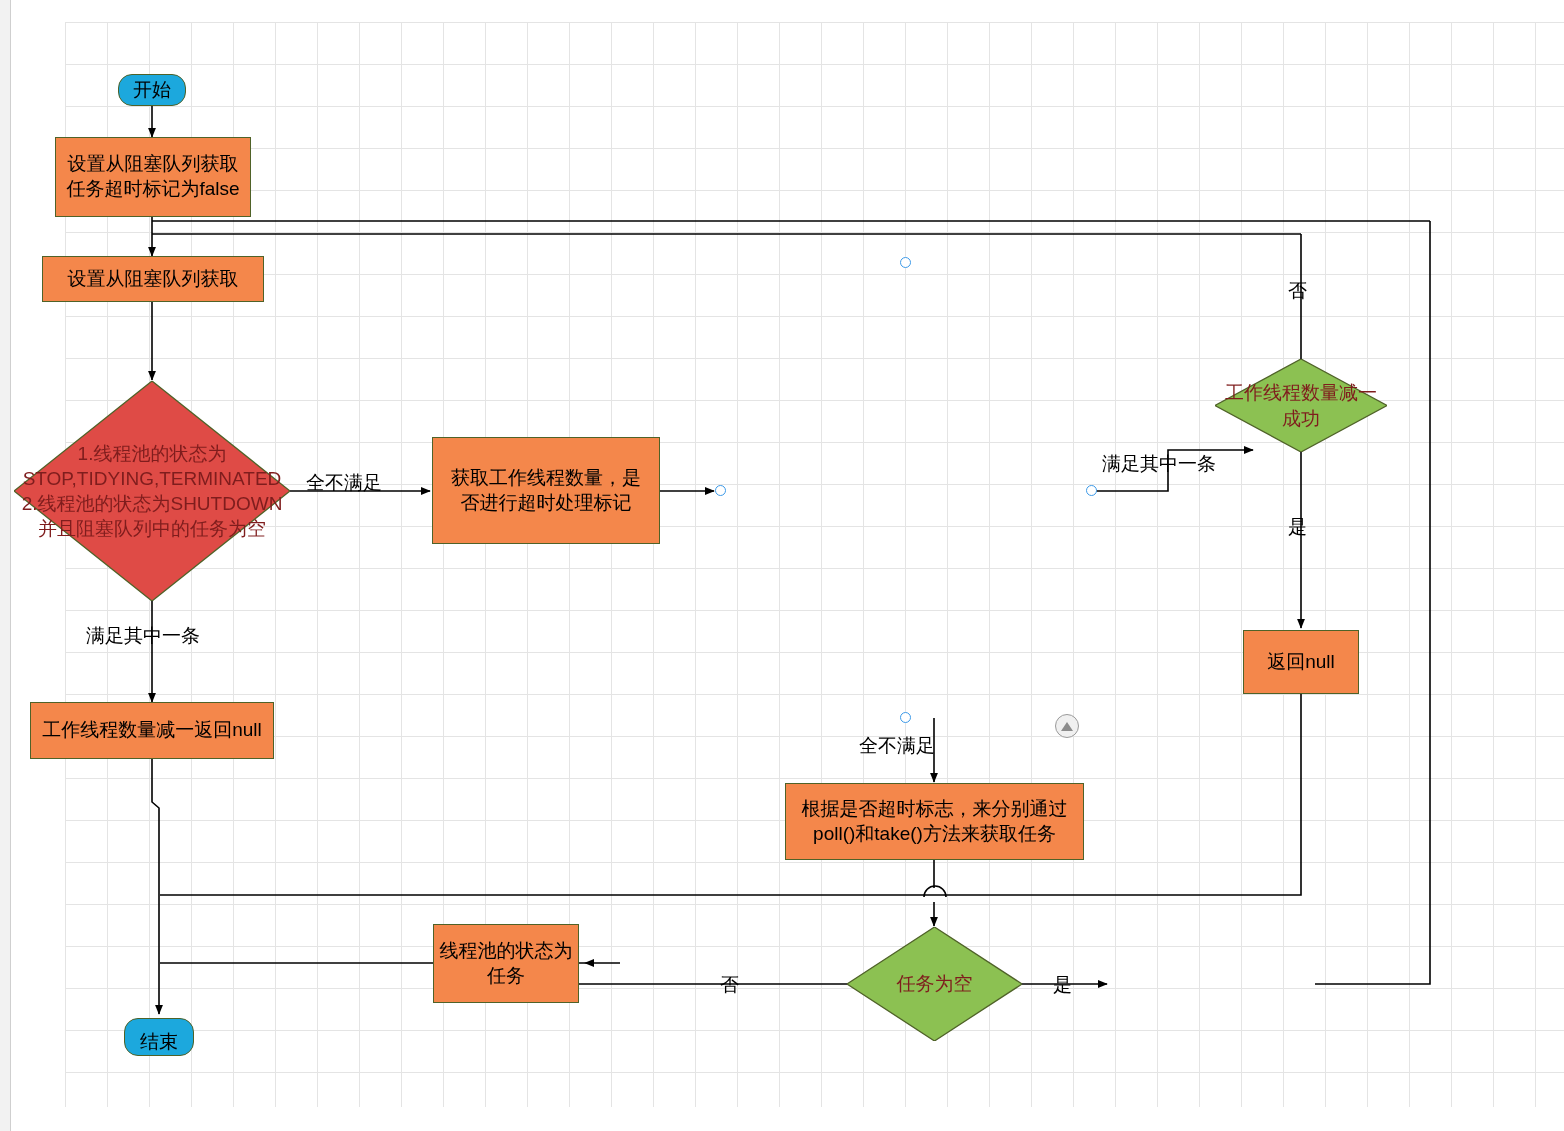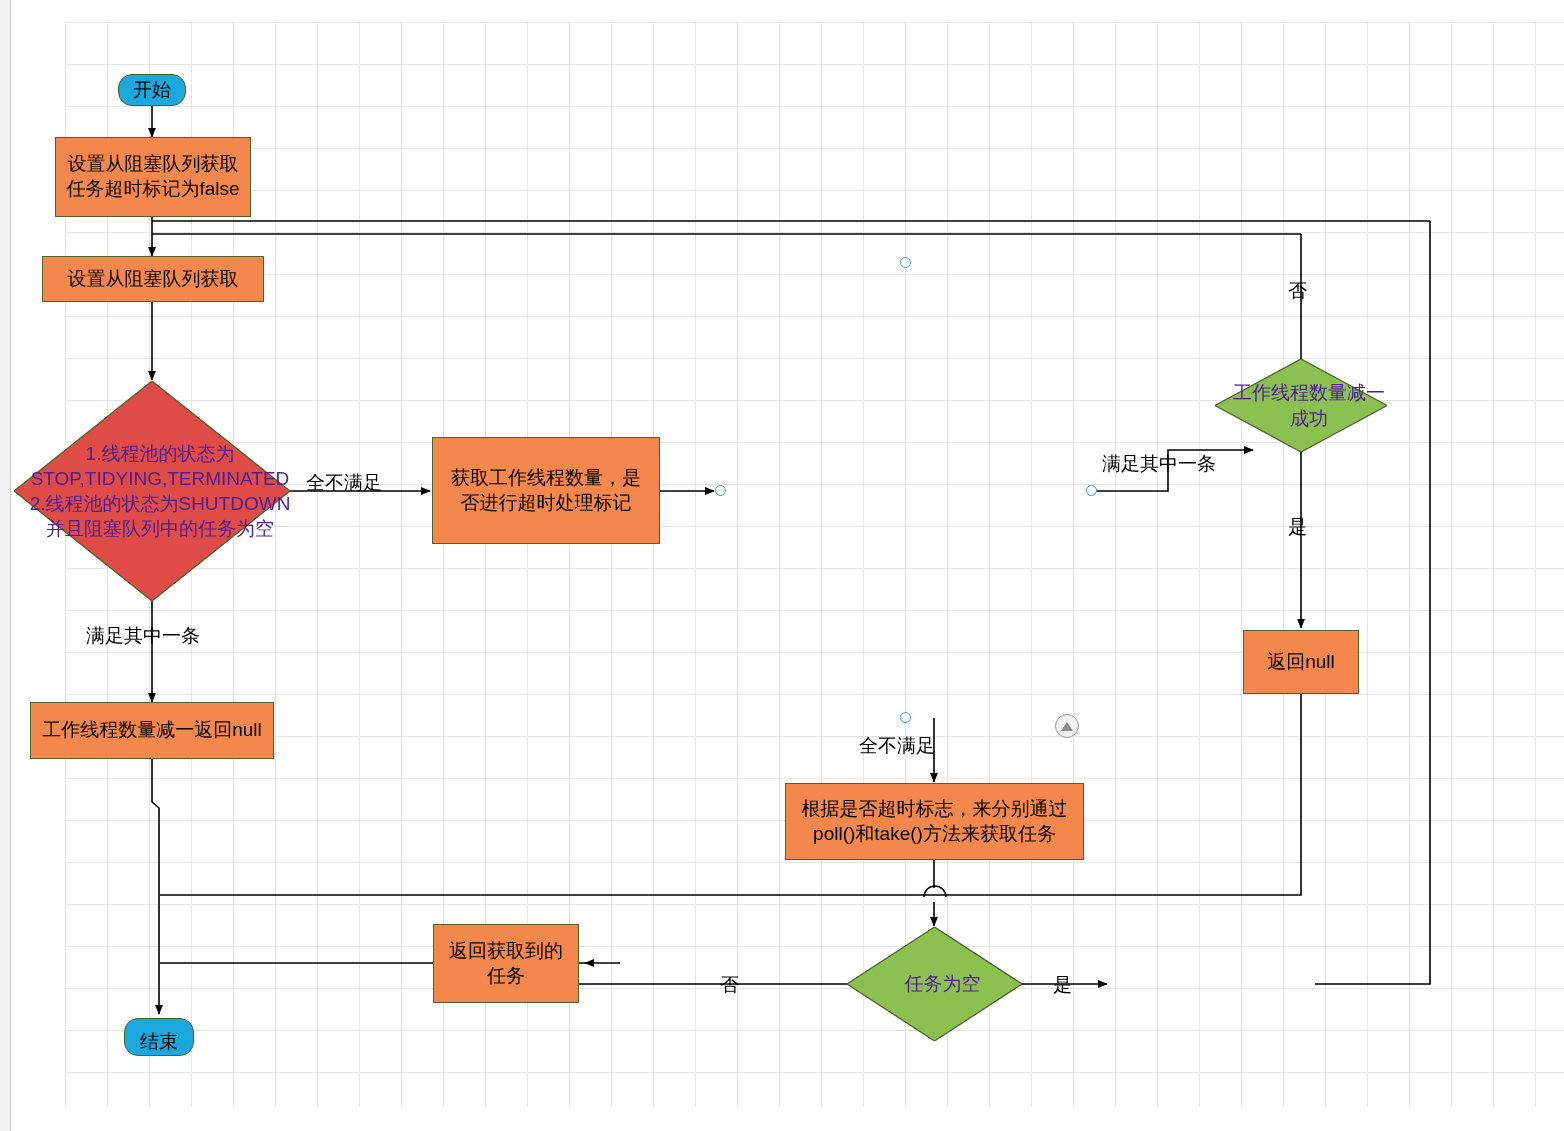--- a/index.html
+++ b/index.html
@@ -46,21 +46,21 @@
     font-size:19px;
   }
   .diamond-wrap{position:absolute;}
   .diamond-shape{
     position:absolute;left:0;top:0;width:100%;height:100%;
   }
   .diamond-label{
     position:absolute;left:0;top:0;width:100%;height:100%;
     display:flex;align-items:center;justify-content:center;
     text-align:center;white-space:pre-line;line-height:1.32;
-    color:#4c1d95;font-size:19px;padding-left:8px;
+    color:#7f1d1d;font-size:19px;
   }
   .diamond-label.overflow{ overflow:visible; }
   svg.edges{
     position:absolute;left:0;top:0;width:1564px;height:1131px;
     overflow:visible;pointer-events:none;
   }
   .edge-label{
     position:absolute;
     font-size:19px;color:#000;
     background:transparent;
@@ -197,21 +197,21 @@
 
   <div class="diamond-wrap" style="left:847px;top:927px;width:175px;height:114px;">
     <svg class="diamond-shape" viewBox="0 0 175 114" preserveAspectRatio="none">
       <polygon points="87.5,0 175,57 87.5,114 0,57" fill="#8CC152" stroke="#4f6228" stroke-width="1.3"></polygon>
     </svg>
     <div class="diamond-label">任务为空</div>
   </div>
 
 
   <div class="node process" style="left:433px;top:924px;width:146px;height:79px;">
-    <span>返回获取到的
+    <span>线程池的状态为
 任务</span>
   </div>
 
   <div class="edge-label" style="left:306px;top:470px;">全不满足</div>
 
   <div class="edge-label" style="left:86px;top:623px;">满足其中一条</div>
 
   <div class="edge-label" style="left:1102px;top:451px;">满足其中一条</div>
 
   <div class="edge-label" style="left:859px;top:733px;">全不满足</div>

